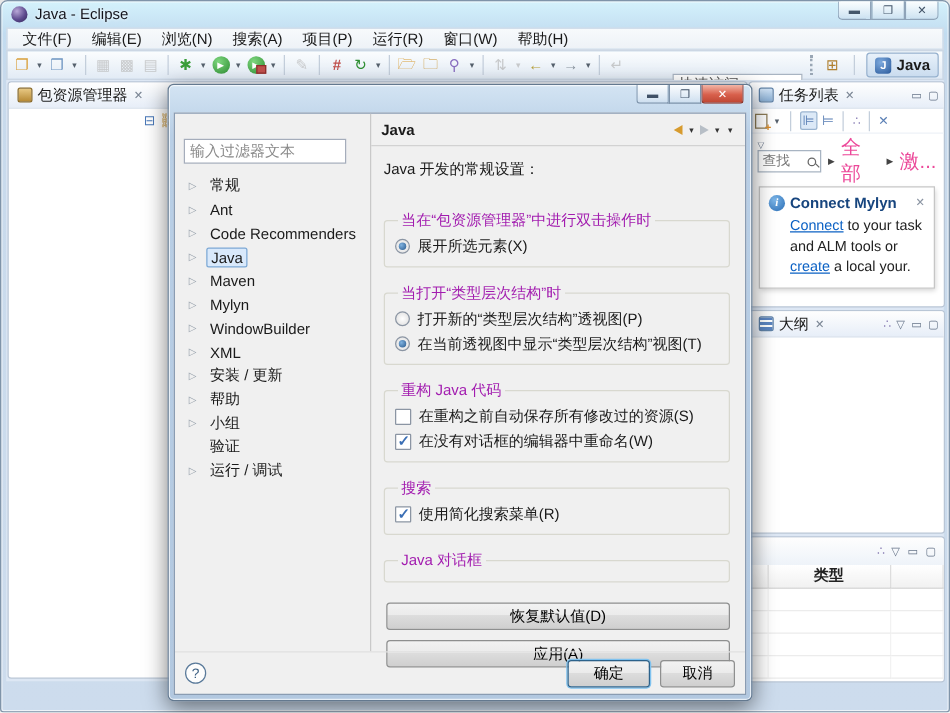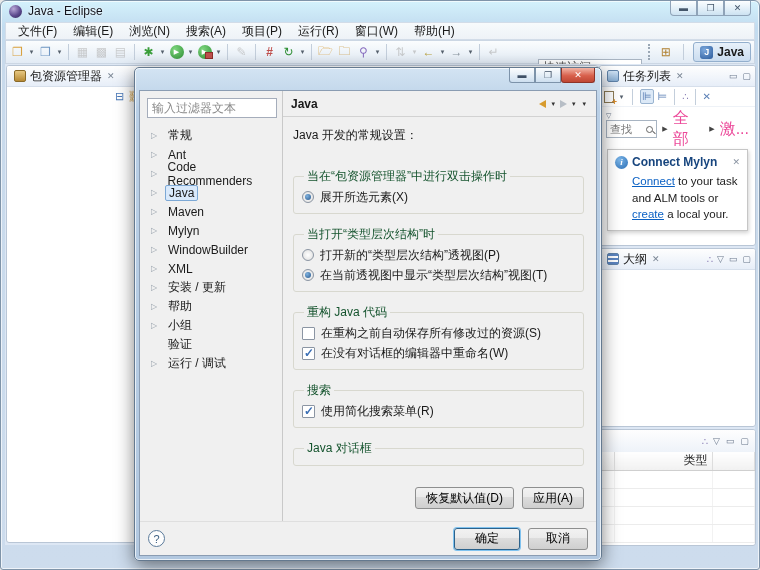--- a/index.html
+++ b/index.html
@@ -82,72 +82,72 @@
   .my-body { margin:4px 0 2px 17px; font-size:11.5px; line-height:1.45; color:#222; }
   .my-body a { color:#0b61c4; text-decoration:underline; }
 
   
   .outline-msg { padding:6px 8px; color:#333; }
 
   
   .pr-head { height:22px; display:flex; align-items:center; justify-content:flex-end; gap:6px; padding:0 6px; color:#68768a; font-size:9px;
     background:linear-gradient(#fefefe,#eef3f9); }
   .pr-table { width:100%; border-collapse:collapse; table-layout:fixed; }
-  .pr-table th { font-weight:normal; text-align:right; background:linear-gradient(#fff,#f1f1f1); border-bottom:1px solid #cfcfcf;
+  .pr-table th { font-weight:bold; text-align:center; background:linear-gradient(#fff,#f1f1f1); border-bottom:1px solid #cfcfcf;
     border-right:1px solid #ddd; height:18px; padding:0 4px; font-size:12px; color:#222; }
   .pr-table td { height:18px; border-bottom:1px solid #ececec; border-right:1px solid #f2f2f2; }
 
   .dotsicon { color:#8a7fb5; font-size:10px; letter-spacing:-1px; }
 
   
   .dialog { position:absolute; left:133px; top:66px; width:468px; height:494px; z-index:100;
     background:linear-gradient(#d3e4f3,#b9cfe6 40px,#b2c8e0); border:1px solid #64798f; border-radius:5px;
     box-shadow:0 5px 18px rgba(0,0,0,.5), inset 0 0 0 1px rgba(255,255,255,.7); }
   .dtitle { height:22px; display:flex; align-items:center; gap:6px; padding-left:7px; }
   .dtext { font-size:12px; color:#111; text-shadow:0 0 3px #fff; }
   .dctrls { position:absolute; right:6px; top:0; display:flex; }
   .dbtn { width:26px; height:15px; border:1px solid #7d93aa; border-top:none; display:flex; align-items:center; justify-content:center;
     font-size:9px; color:#3f5066; background:linear-gradient(rgba(255,255,255,.92), rgba(208,224,240,.6)); }
   .dbtn.close { width:34px; background:linear-gradient(#f2b5a6,#d8604c 55%,#bf4734); color:#fff; border-color:#8e3328; border-radius:0 0 3px 3px; }
   .dbtn:first-child { border-radius:0 0 0 3px; }
   .dclient { position:absolute; left:4px; right:4px; top:22px; bottom:4px; background:#f0f0f0; border:1px solid #8a9cb2; display:flex; flex-direction:column; }
   .dmain { flex:1; display:flex; min-height:0; }
 
-  .lpane { width:143px; border-right:1px solid #c9c9c9; padding:7px 0 0 7px; }
+  .lpane { width:157px; border-right:1px solid #c9c9c9; padding:20px 0 0 7px; }
   .filter { width:130px; height:20px; border:1px solid #a5adbb; background:#fff; font-size:12px; padding:0 4px; font-family:"Liberation Sans",sans-serif; }
   .filter::placeholder { color:#8a8a8a; }
   .tree { margin-top:8px; }
   .trow { height:19px; display:flex; align-items:center; gap:5px; padding-left:4px; }
   .tw { font-size:8px; color:#98a2ac; width:9px; }
   .noarrow .tw { visibility:hidden; }
   .tl-label { padding:0 3px; }
   .sel .tl-label { background:#d9e9fb; border:1px solid #7ca8d5; border-radius:2px; }
 
   .rpane { flex:1; display:flex; flex-direction:column; min-width:0; }
   .rp-head { height:26px; display:flex; align-items:center; padding:0 8px; border-bottom:1px solid #d2d2d2; }
   .rp-title { font-weight:bold; font-size:12px; }
   .navicons { margin-left:auto; display:flex; align-items:center; gap:3px; }
   .arrL { width:0; height:0; border-top:4px solid transparent; border-bottom:4px solid transparent; border-right:7px solid #d79b2e; }
   .arrR { width:0; height:0; border-top:4px solid transparent; border-bottom:4px solid transparent; border-left:7px solid #b7bec6; }
   .navdd { font-size:7px; color:#333; margin:0 2px; }
   .rp-body { flex:1; padding:8px 10px 4px; display:flex; flex-direction:column; min-height:0; }
   .desc { margin:2px 0 24px; }
   fieldset { border:1px solid #d8d8cf; border-radius:3px; padding:2px 8px 6px; margin:0 2px 12px 0; }
-  legend { font-size:12px; padding:0 3px; margin-left:2px; color:#14532d; }
+  legend { font-size:12px; padding:0 3px; margin-left:2px; color:#a21caf; }
   .opt { height:20px; display:flex; align-items:center; gap:6px; }
   .radio { width:12px; height:12px; border-radius:50%; border:1px solid #8b95a3; background:radial-gradient(#ffffff,#dcdcdc); flex:0 0 12px; }
   .radio.on::after { content:""; display:block; width:6px; height:6px; margin:2px; border-radius:50%; background:radial-gradient(circle at 35% 35%, #7fb2e0, #27578b); }
   .check { width:13px; height:13px; border:1px solid #8b95a3; background:#fff; position:relative; flex:0 0 13px; border-radius:1px; }
   .check.on::after { content:"✓"; position:absolute; left:1px; top:-2px; color:#3b6fb5; font-size:12px; font-weight:bold; }
   .g5row { display:flex; align-items:center; gap:8px; padding-top:2px; }
   .g5text { font-size:11px; white-space:nowrap; }
   .btn { font-size:12px; color:#000; padding:0 10px; height:22px; border:1px solid #8e8f8f; border-radius:3px;
     background:linear-gradient(#f2f2f2,#ebebeb 45%,#dddddd 46%,#cfcfcf); font-family:"Liberation Sans",sans-serif; }
   .btn.default { border-color:#2c628b; box-shadow:0 0 0 1px #7fc2ef; }
-  .ra-row { margin-top:auto; display:flex; justify-content:flex-end; gap:8px; padding:4px 2px 8px; }
+  .ra-row { margin-top:auto; display:flex; justify-content:flex-end; gap:8px; padding:4px 2px 8px;flex-direction:column; }
   .dfoot { height:34px; border-top:1px solid #dfdfdf; display:flex; align-items:center; padding:0 8px; gap:8px; }
   .help { width:17px; height:17px; border-radius:50%; border:1px solid #5a7a9a; color:#3c5f82; font-size:11px; display:flex; align-items:center; justify-content:center; background:#fdfdfd; }
   .dfoot .spacer { flex:1; }
 
   .statusbar { position:absolute; left:4px; right:4px; bottom:4px; height:18px; }
   .pe-subicons { position:absolute; left:108px; top:24px; display:flex; gap:3px; color:#4a78b8; font-size:11px; }
 </style>
 </head>
 <body>
 

